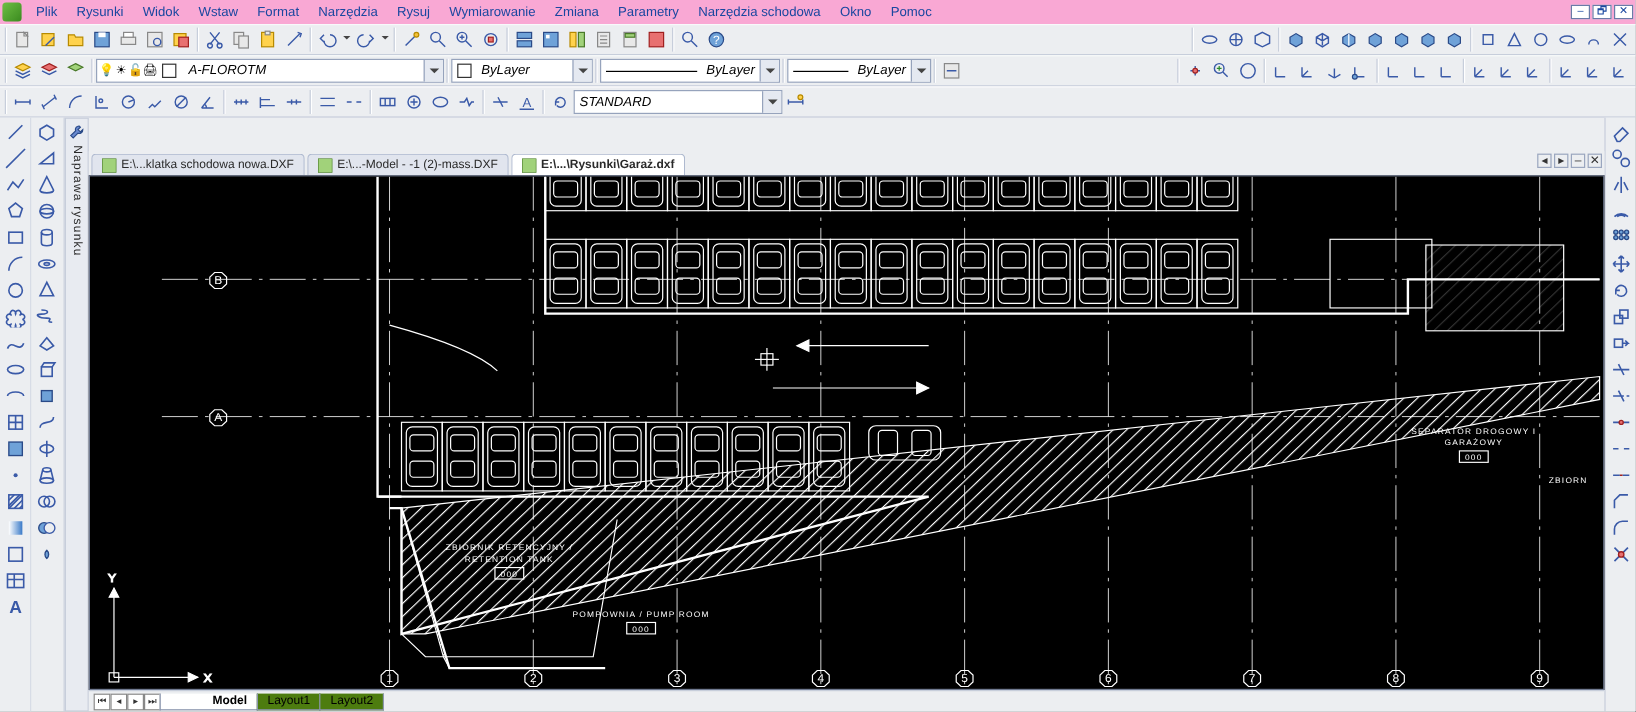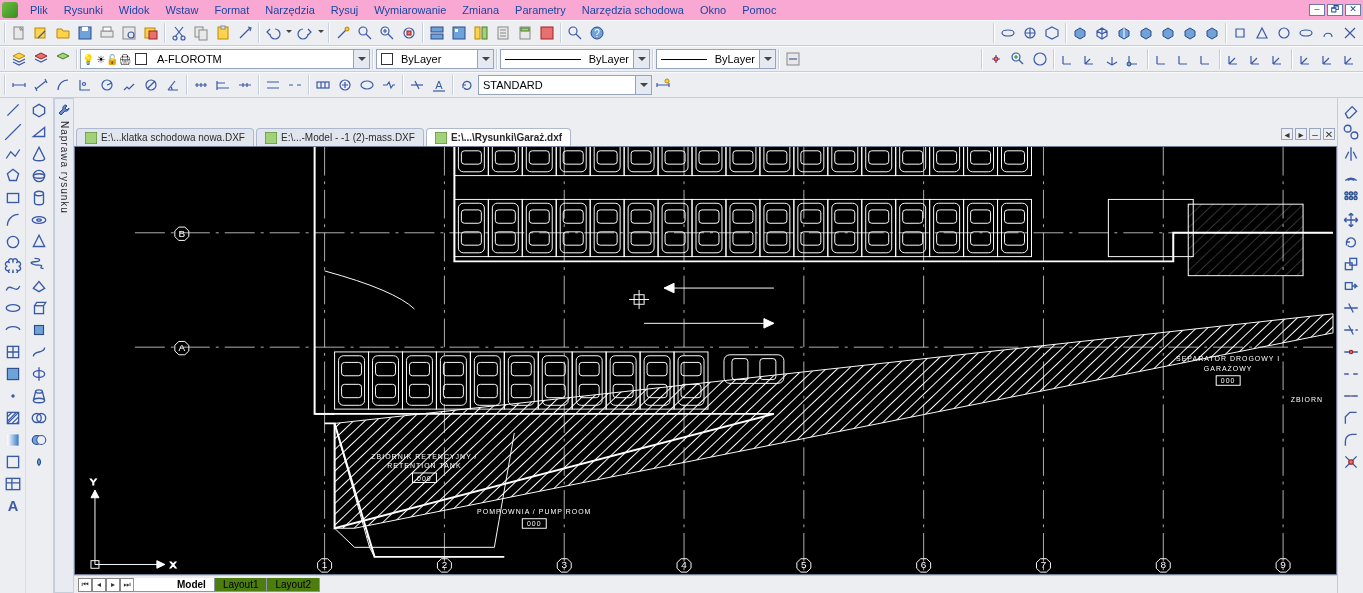--- a/index.html
+++ b/index.html
@@ -16,21 +16,21 @@
 
 .toolbar-row { display: flex; align-items: center; background: #eceef1; height: 26px; border-top: 1px solid #f8f9fb; border-bottom: 1px solid #c7cedb; padding: 0 2px; gap: 0; }
 .tb-sep { width: 2px; height: 20px; border-left: 1px solid #c7cedb; border-right: 1px solid #fff; margin: 0 2px; }
 .tb-btn { width: 20px; height: 20px; display: flex; align-items: center; justify-content: center; border: 1px solid transparent; border-radius: 2px; cursor: default; margin: 0 1px; }
 .tb-btn svg { width: 16px; height: 16px; }
 .tb-dd { width: 10px; height: 20px; display: flex; align-items: center; justify-content: center; }
 .tb-dd::after { content: ""; border: 3px solid transparent; border-top-color: #444; }
 
 .combo { display: flex; align-items: center; height: 20px; background: #fff; border: 1px solid #96a3bc; font-size: 11px; }
 .combo .sw { width: 12px; height: 12px; border: 1px solid #333; margin: 0 4px; }
-.combo .txt { flex: 1; padding: 0 4px; }
+.combo .txt { flex: 1; padding: 0 4px; font-style: italic; }
 .combo .arr { width: 16px; height: 18px; background: #e5e9f1; border-left: 1px solid #96a3bc; display: flex; align-items: center; justify-content: center; }
 .combo .arr::after { content: ""; border: 4px solid transparent; border-top-color: #444; margin-top: 3px; }
 
 
 .row3 { height: 26px; }
 
 
 .main { flex: 1; display: flex; min-height: 0; }
 .left-tools { width: 54px; background: #eceef1; border-right: 1px solid #c7cedb; display: flex; }
 .left-col { width: 26px; display: flex; flex-direction: column; align-items: center; padding-top: 2px; gap: 2px; }

